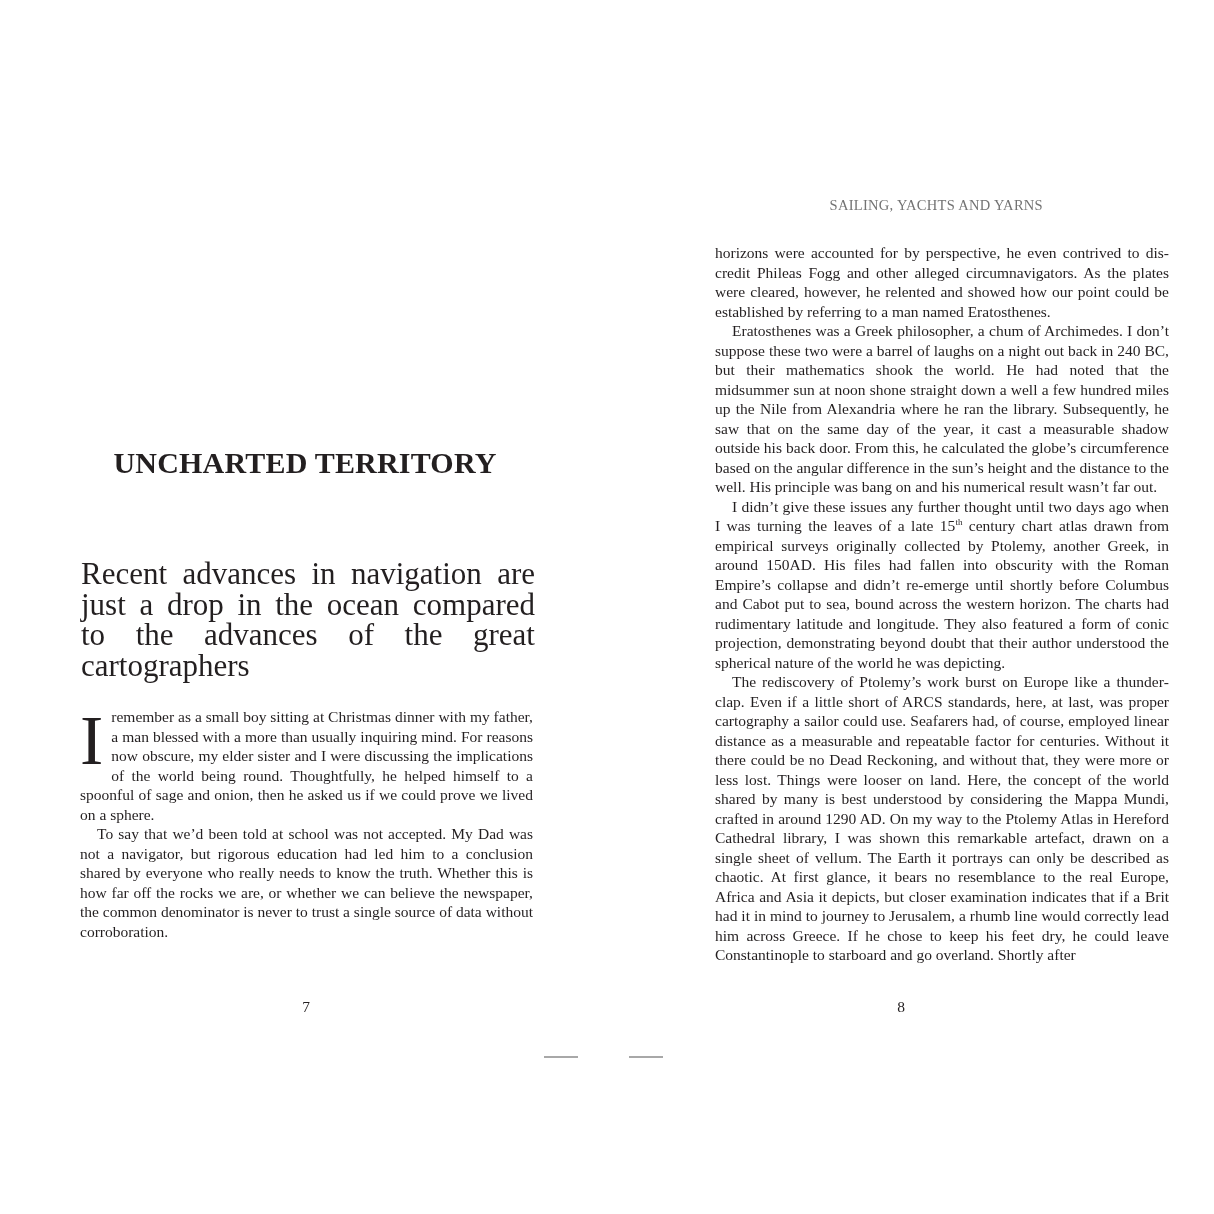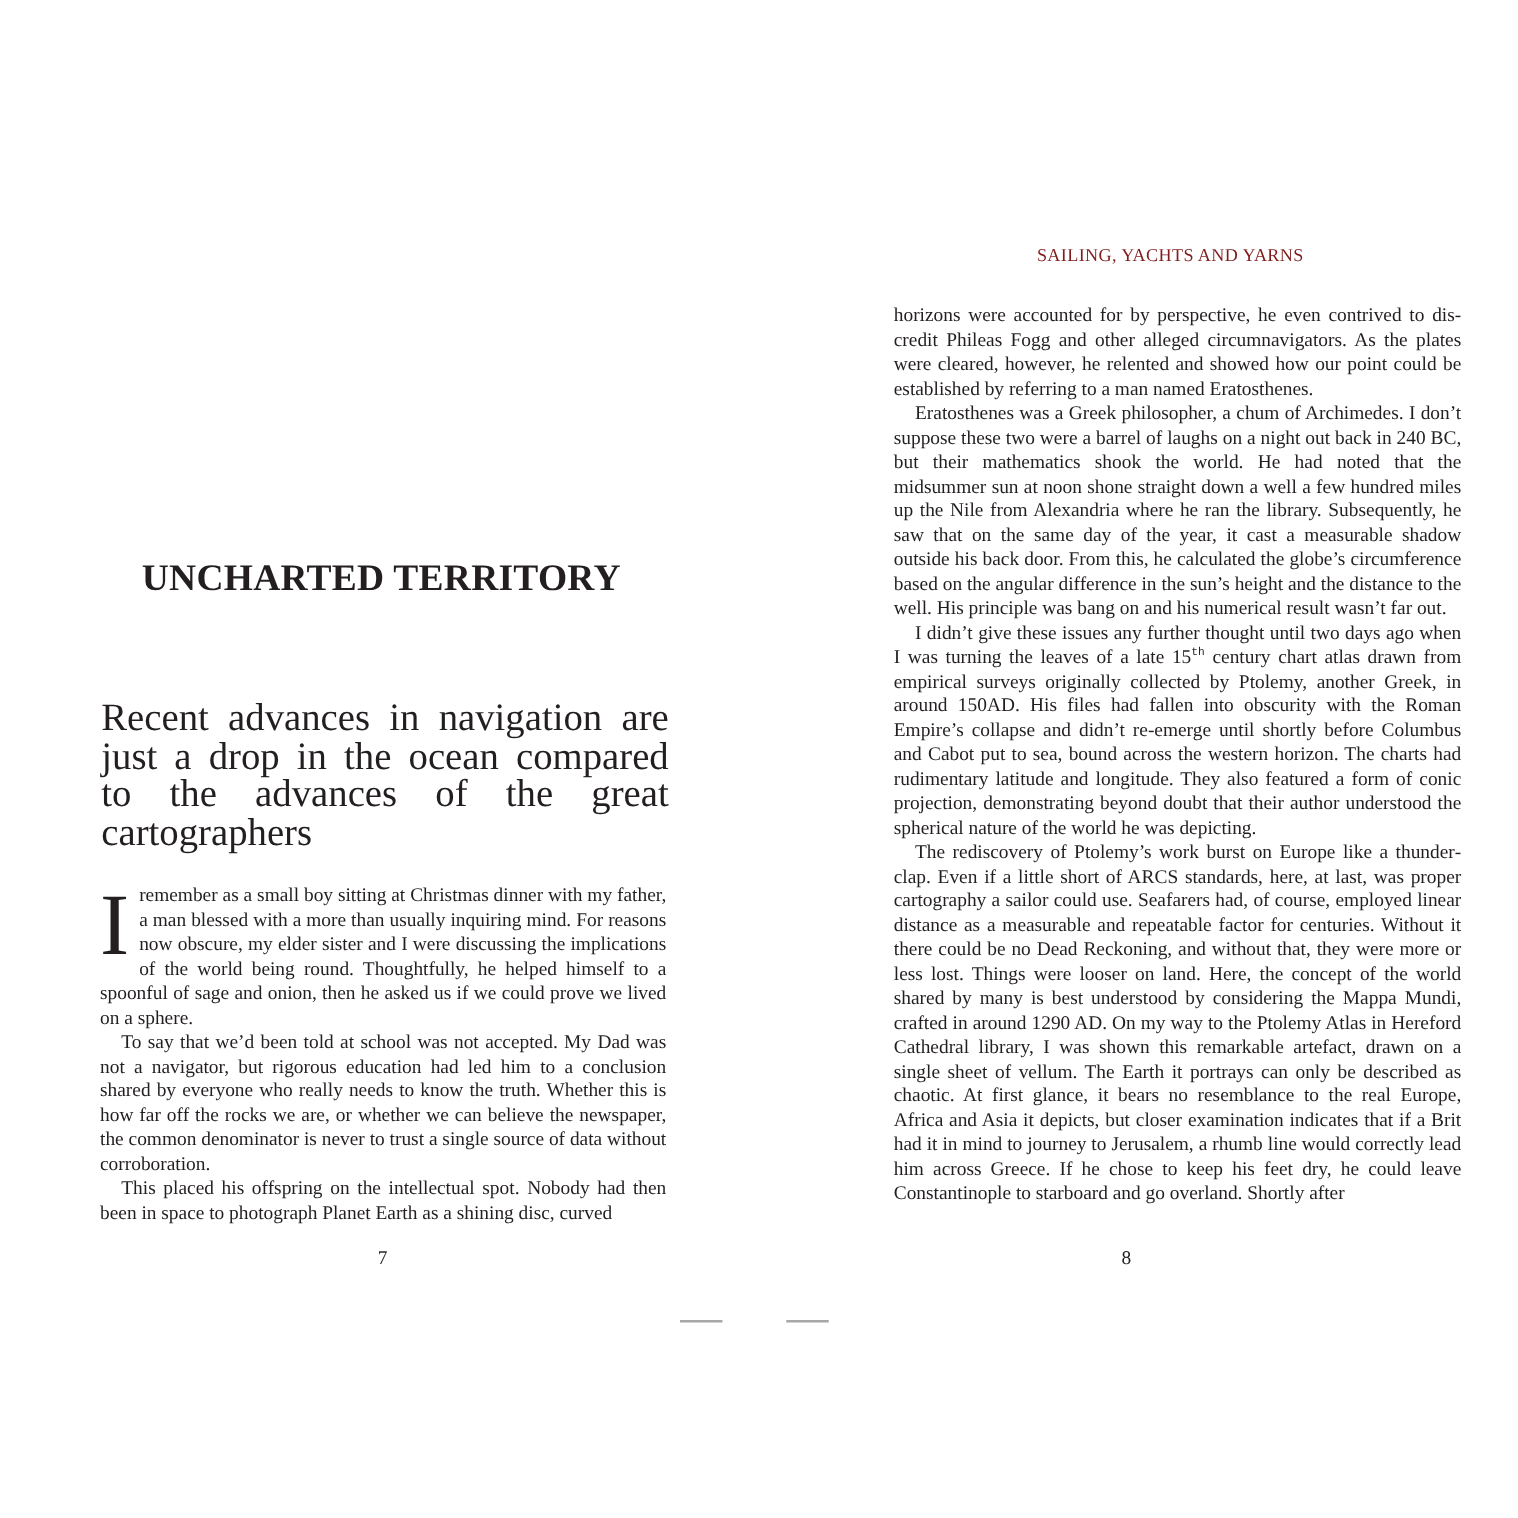--- a/index.html
+++ b/index.html
@@ -18,21 +18,21 @@
 
     .running-head {
       position: absolute;
       left: 675px;
       top: 197px;
       width: 454px;
       text-align: right;
       padding-right: 0;
       font-size: 14.5px;
       letter-spacing: 0.3px;
-      color: #7f1d1d;
+      color: #737373;
     }
     .running-head span {
       display: inline-block;
       margin-right: 86px;
     }
 
     .chapter-title {
       position: absolute;
       left: 80px;
       top: 446px;
@@ -116,39 +116,38 @@
     .divider {
       position: absolute;
       top: 1056px;
       height: 2px;
       width: 34px;
       background: #a8a8a8;
     }
     .divider-left { left: 544px; }
     .divider-right { left: 629px; }
 
-    sup { font-size: 9px; line-height: 0; vertical-align: 6px; font-family: Liberation Mono, monospace; }
+    sup { font-size: 9px; line-height: 0; vertical-align: 6px; }
   </style>
 </head>
 <body>
 
 <div class="running-head">
   <span>SAILING, YACHTS AND YARNS</span>
 </div>
 
 <h1 class="chapter-title">
   <span>UNCHARTED TERRITORY</span>
 </h1>
 
 <p class="standfirst">Recent advances in navigation are just a drop in the ocean compared to the advances of the great cartographers</p>
 
 <div class="left-body body-text">
   <p class="first"><span class="dropcap">I</span><span>remember as a small boy sitting at Christmas dinner with my father, a man blessed with a more than usually inquiring mind. For reasons now obscure, my elder sister and I were discussing the implications of the world being round. Thoughtfully, he helped himself to a spoonful of sage and onion, then he asked us if we could prove we lived on a sphere.</span></p>
   <p>To say that we’d been told at school was not accepted. My Dad was not a navigator, but rigorous education had led him to a conclusion shared by everyone who really needs to know the truth. Whether this is how far off the rocks we are, or whether we can believe the newspaper, the common denominator is never to trust a single source of data without corroboration.</p>
-  <p>This placed his offspring on the intellectual spot. Nobody had then been in space to photograph Planet Earth as a shining disc, curved</p>
 </div>
 
 <div class="folio folio-left">7</div>
 
 <div class="right-body body-text">
   <p class="first">horizons were accounted for by perspective, he even contrived to dis­credit Phileas Fogg and other alleged circumnavigators. As the plates were cleared, however, he relented and showed how our point could be established by referring to a man named Eratosthenes.</p>
   <p>Eratosthenes was a Greek philosopher, a chum of Archimedes. I don’t suppose these two were a barrel of laughs on a night out back in 240 BC, but their mathematics shook the world. He had noted that the midsummer sun at noon shone straight down a well a few hundred miles up the Nile from Alexandria where he ran the library. Subsequently, he saw that on the same day of the year, it cast a measurable shadow outside his back door. From this, he calculated the globe’s circumference based on the angular difference in the sun’s height and the distance to the well. His principle was bang on and his numerical result wasn’t far out.</p>
   <p><span>I didn’t give these issues any further thought until two days ago when I was turning the leaves of a late 15</span><sup>th</sup><span> century chart atlas drawn from empirical surveys originally collected by Ptolemy, another Greek, in around 150AD. His files had fallen into obscurity with the Roman Empire’s collapse and didn’t re-emerge until shortly before Columbus and Cabot put to sea, bound across the western horizon. The charts had rudimentary latitude and longitude. They also featured a form of conic projection, demonstrating beyond doubt that their author understood the spherical nature of the world he was depicting.</span></p>
   <p>The rediscovery of Ptolemy’s work burst on Europe like a thunder­clap. Even if a little short of ARCS standards, here, at last, was proper cartography a sailor could use. Seafarers had, of course, employed linear distance as a measurable and repeatable factor for centuries. Without it there could be no Dead Reckoning, and without that, they were more or less lost. Things were looser on land. Here, the concept of the world shared by many is best understood by considering the Mappa Mundi, crafted in around 1290 AD. On my way to the Ptolemy Atlas in Hereford Cathedral library, I was shown this remarkable artefact, drawn on a single sheet of vellum. The Earth it portrays can only be described as chaotic. At first glance, it bears no resemblance to the real Europe, Africa and Asia it depicts, but closer examination indicates that if a Brit had it in mind to journey to Jerusalem, a rhumb line would correctly lead him across Greece. If he chose to keep his feet dry, he could leave Constantinople to starboard and go overland. Shortly after</p>
 </div>

